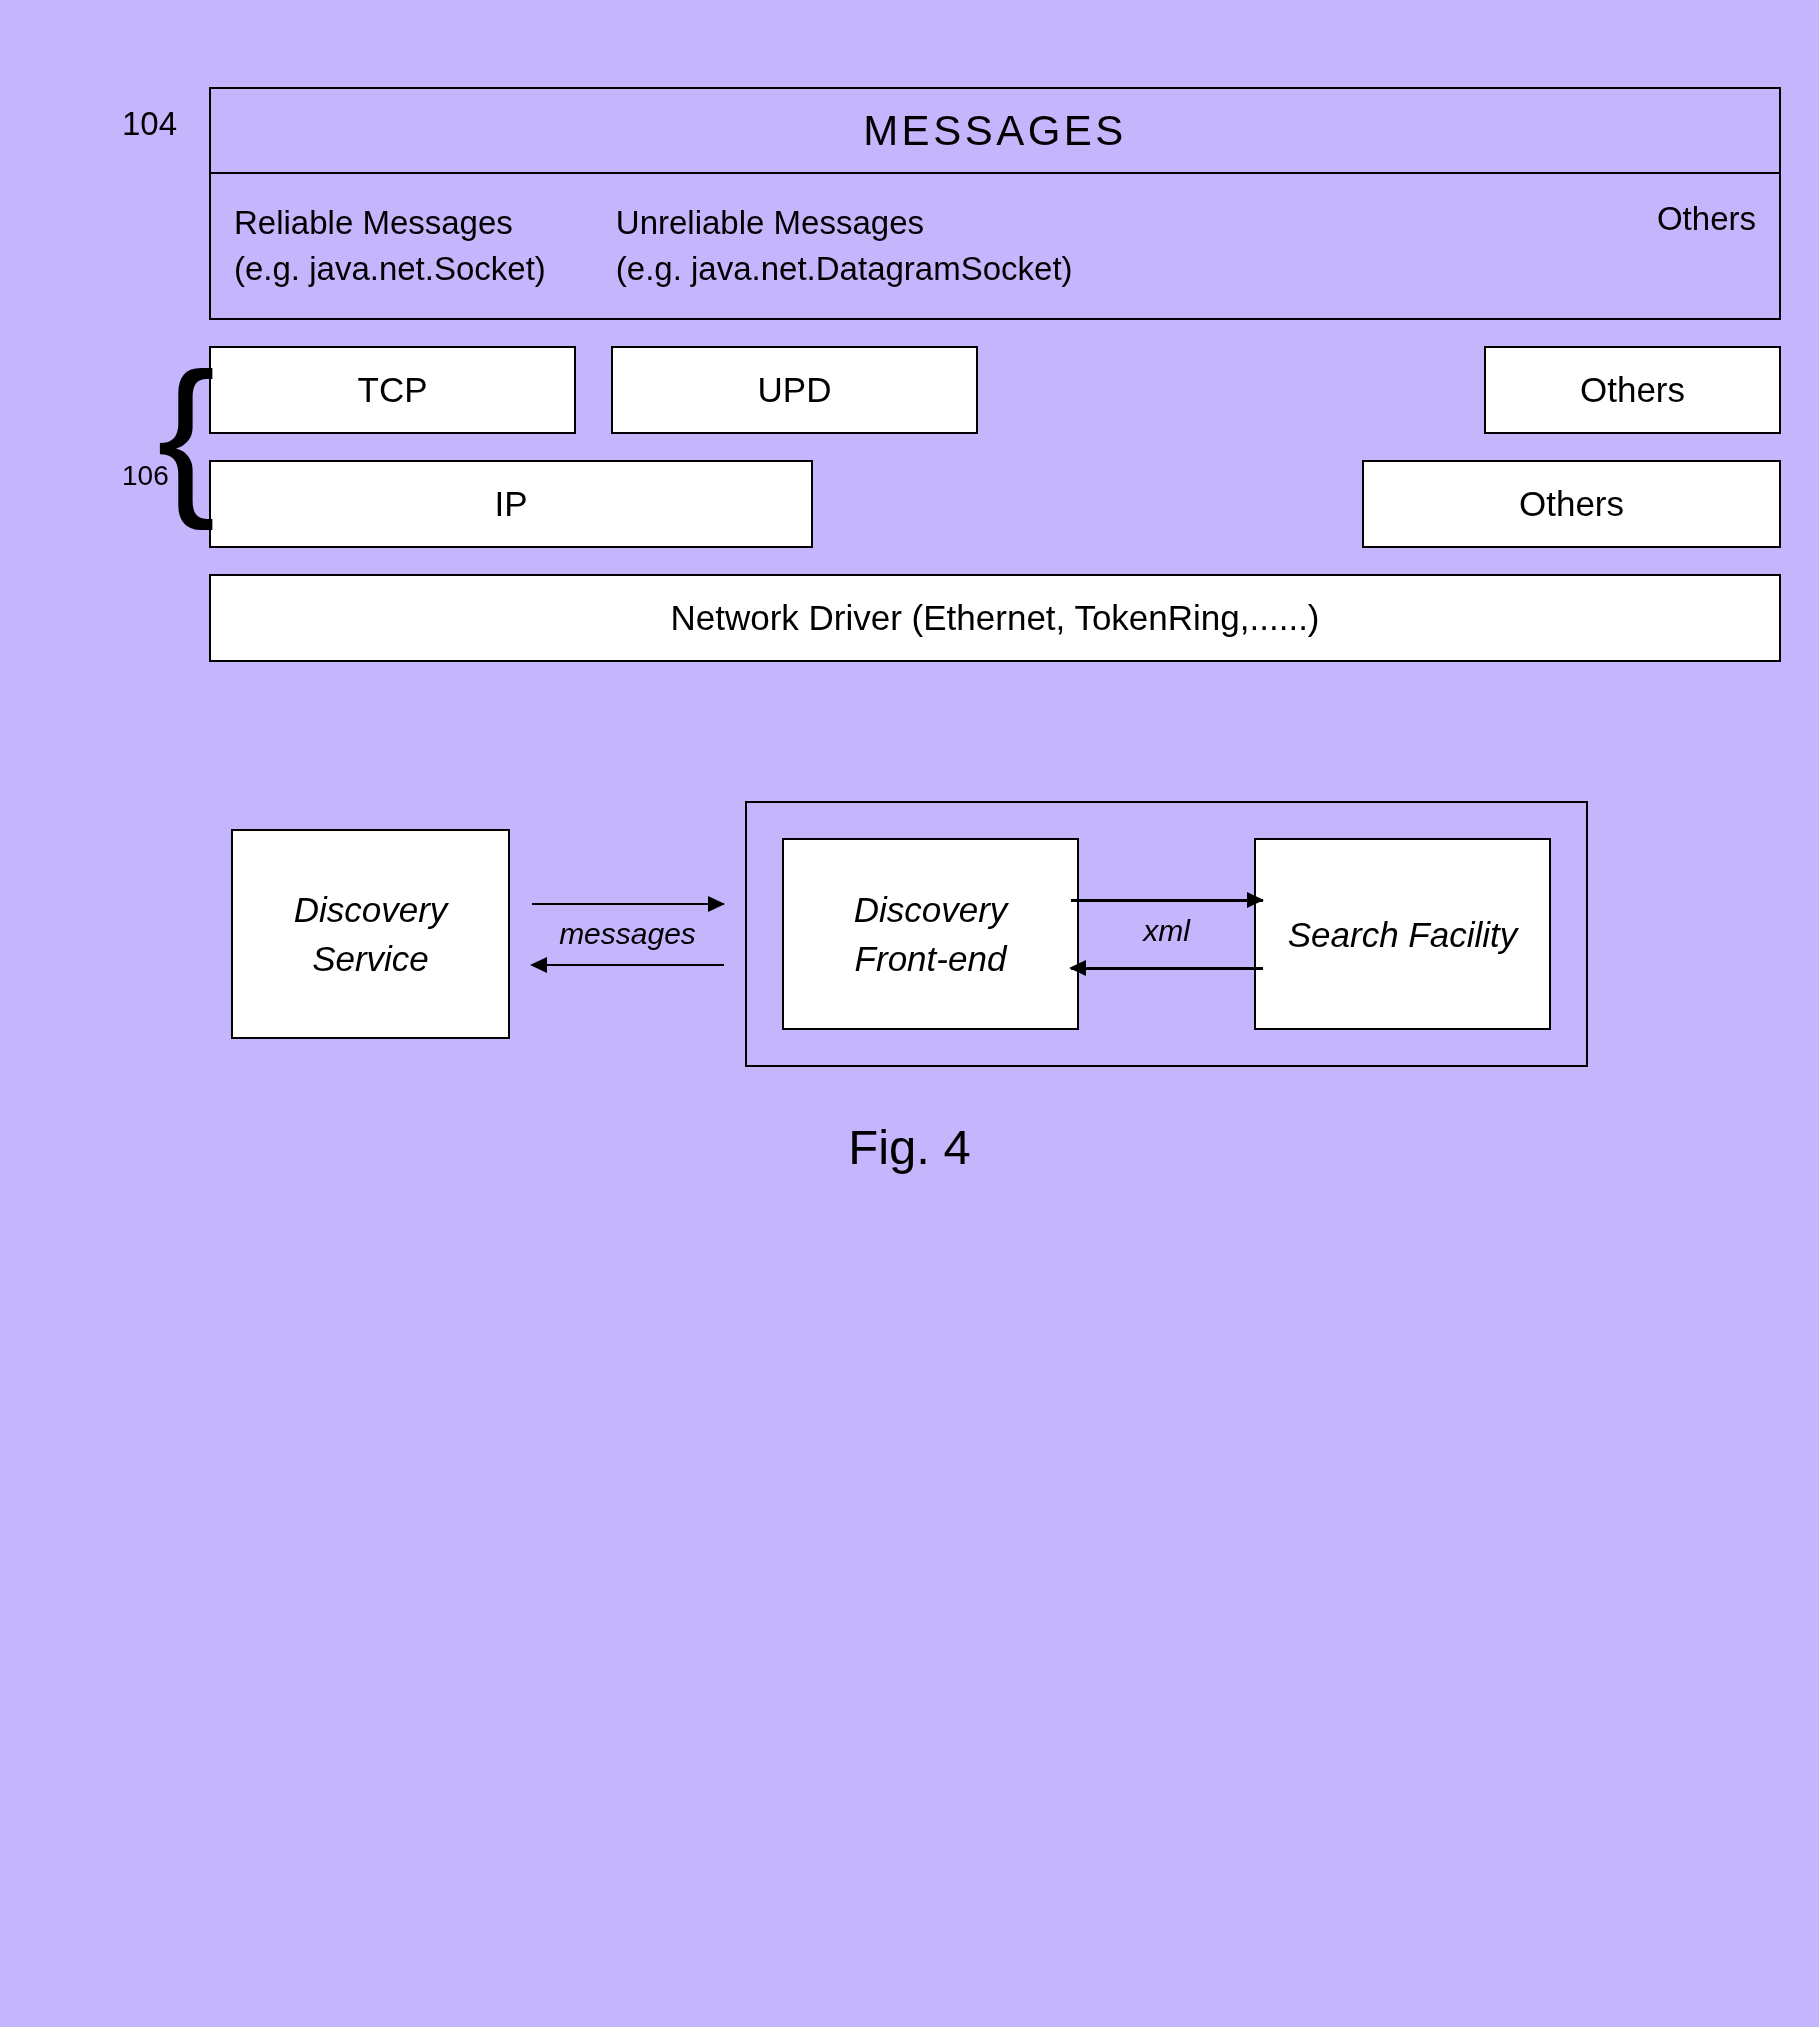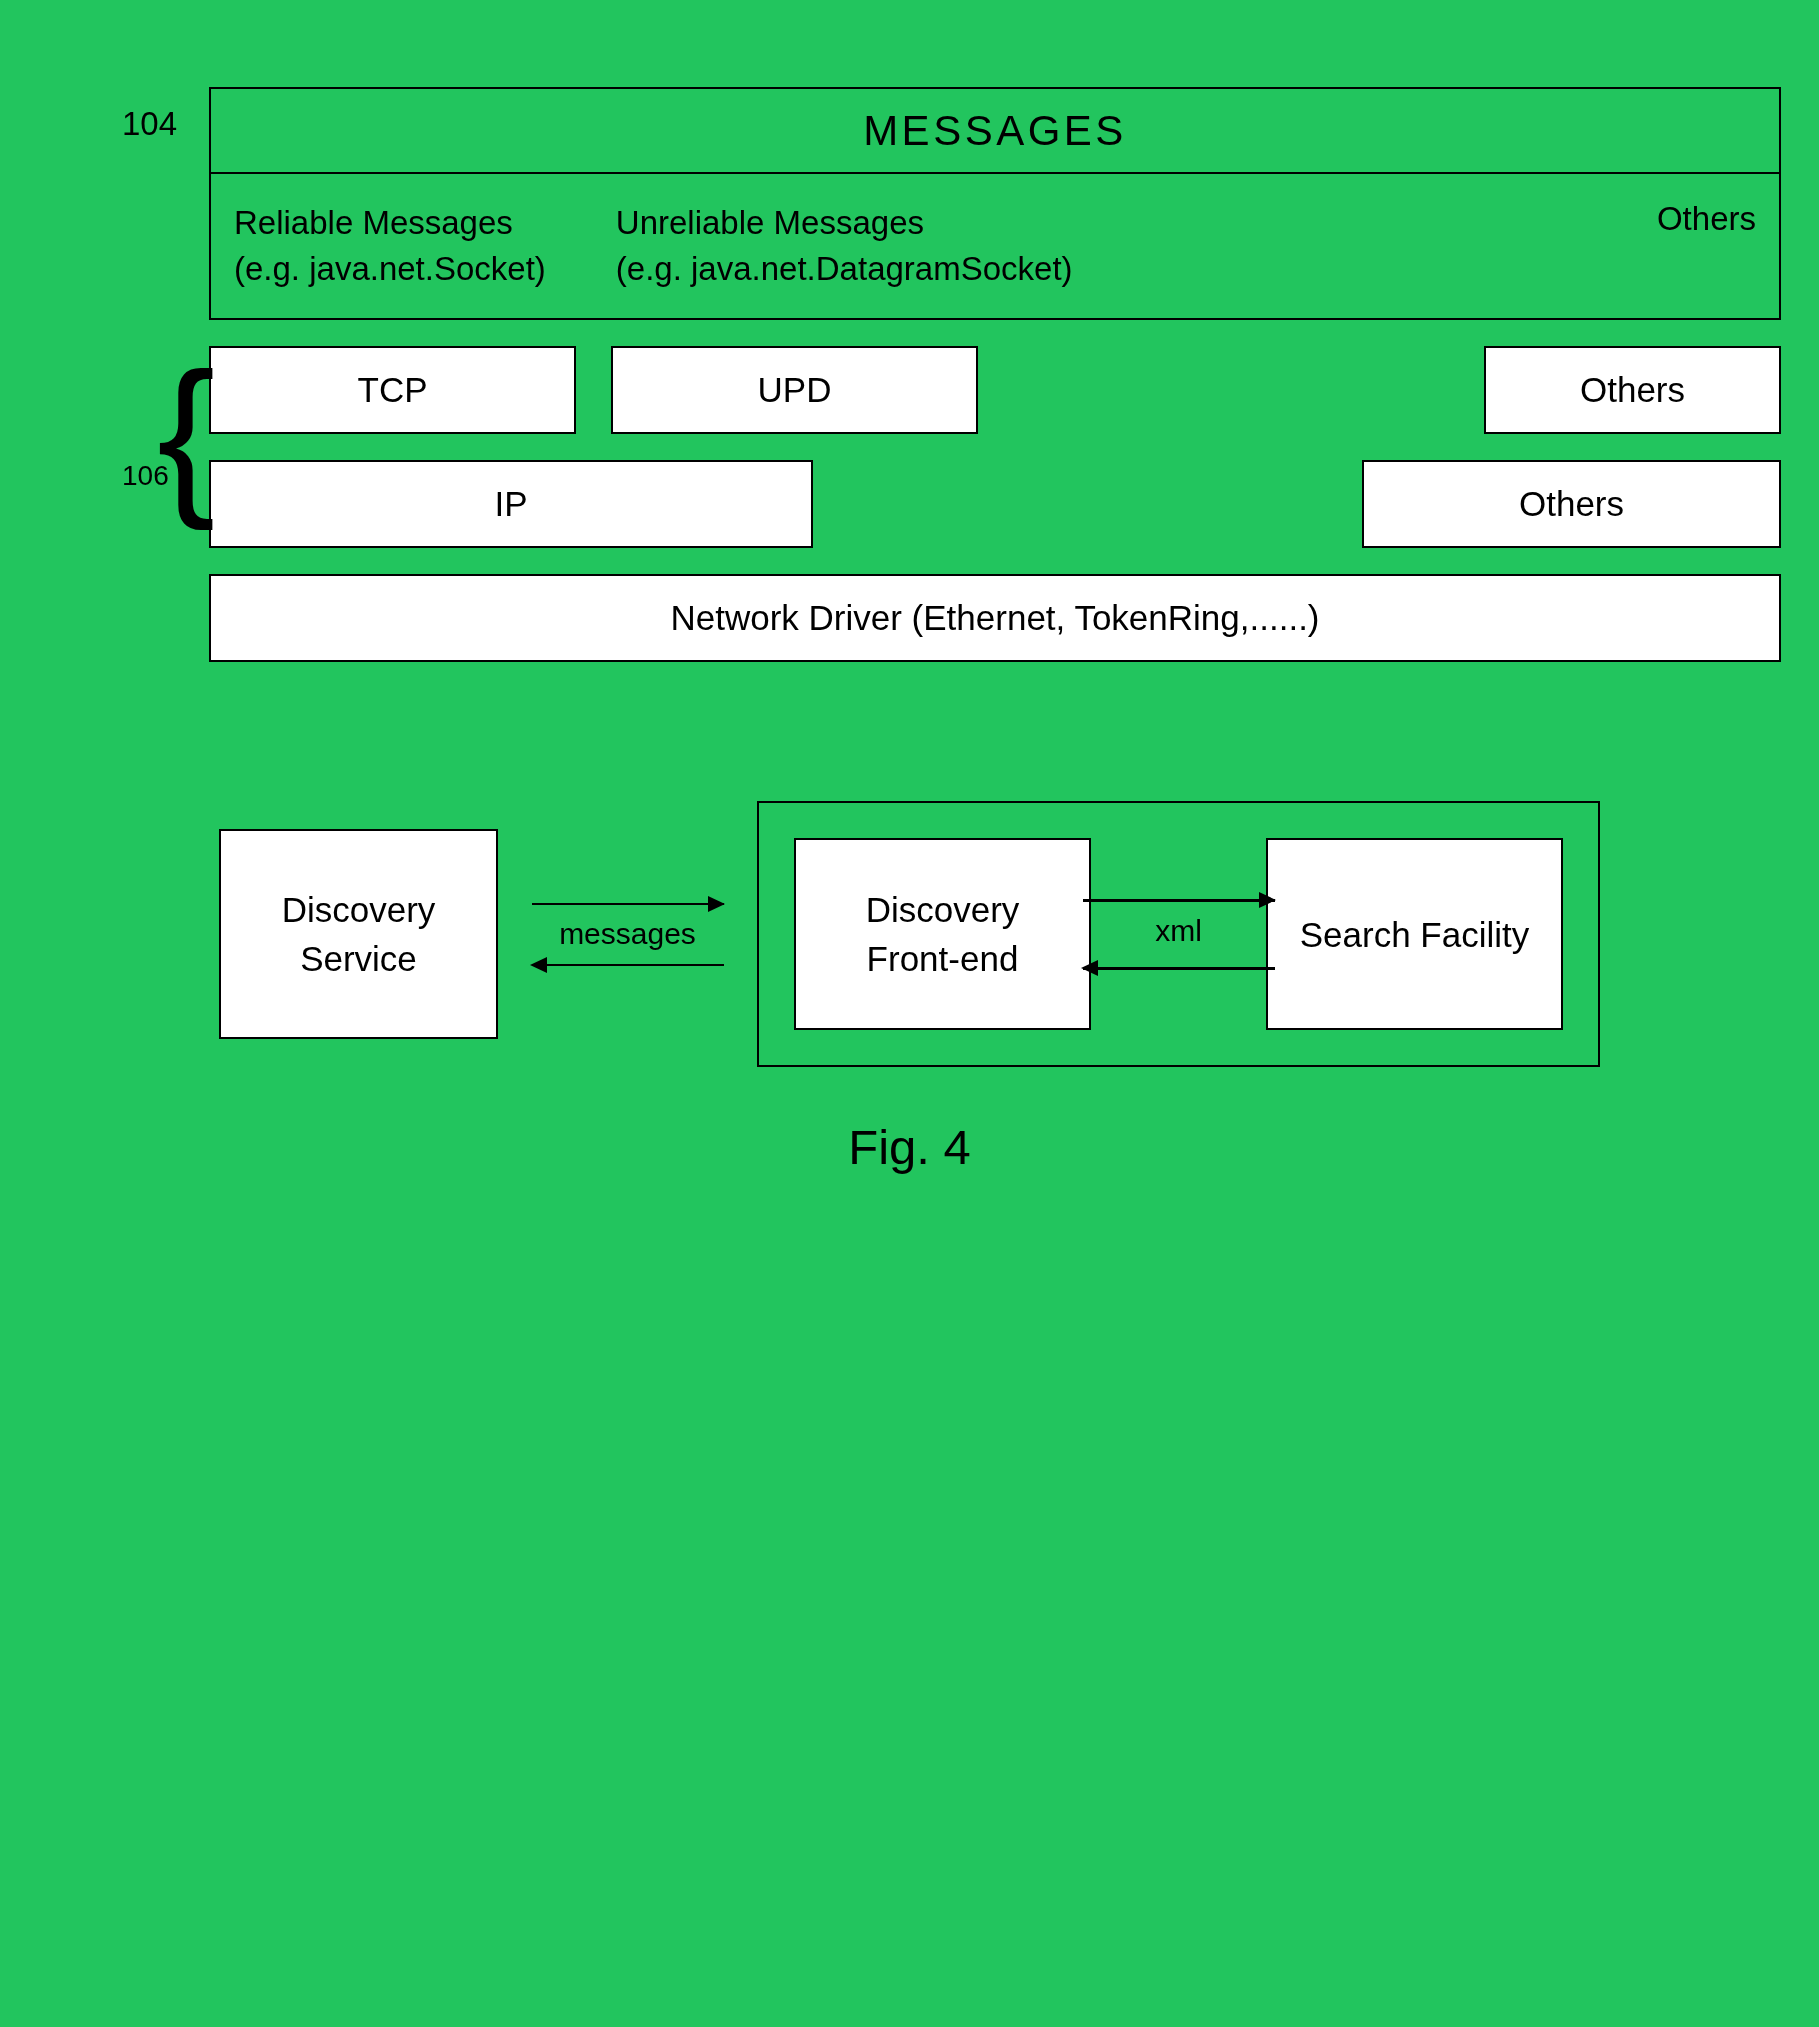--- a/index.html
+++ b/index.html
@@ -13,21 +13,21 @@
       font-family: Arial, sans-serif;
       width: 1819px;
       min-height: 2027px;
       position: relative;
       overflow: hidden;
     }
 
     .page-container {
       width: 1819px;
       min-height: 2027px;
-      background: #22c55e;
+      background: #c4b5fd;
       padding: 52px 70px;
       position: relative;
     }
 
     
     .fig3-section {
       margin-top: 35px;
       margin-left: 52px;
       margin-right: 52px;
       position: relative;
@@ -152,21 +152,22 @@
     .fig4-section {
       margin-top: 87px;
       position: relative;
     }
 
     .fig4-diagram {
       display: flex;
       align-items: center;
       justify-content: center;
       margin-top: 52px;
-      gap: 16px;
+      gap: 4px;
+      font-style: italic;
     }
 
     .discovery-service-box {
       border: 2.6px solid #000;
       width: 279px;
       height: 210px;
       display: flex;
       align-items: center;
       justify-content: center;
       text-align: center;

